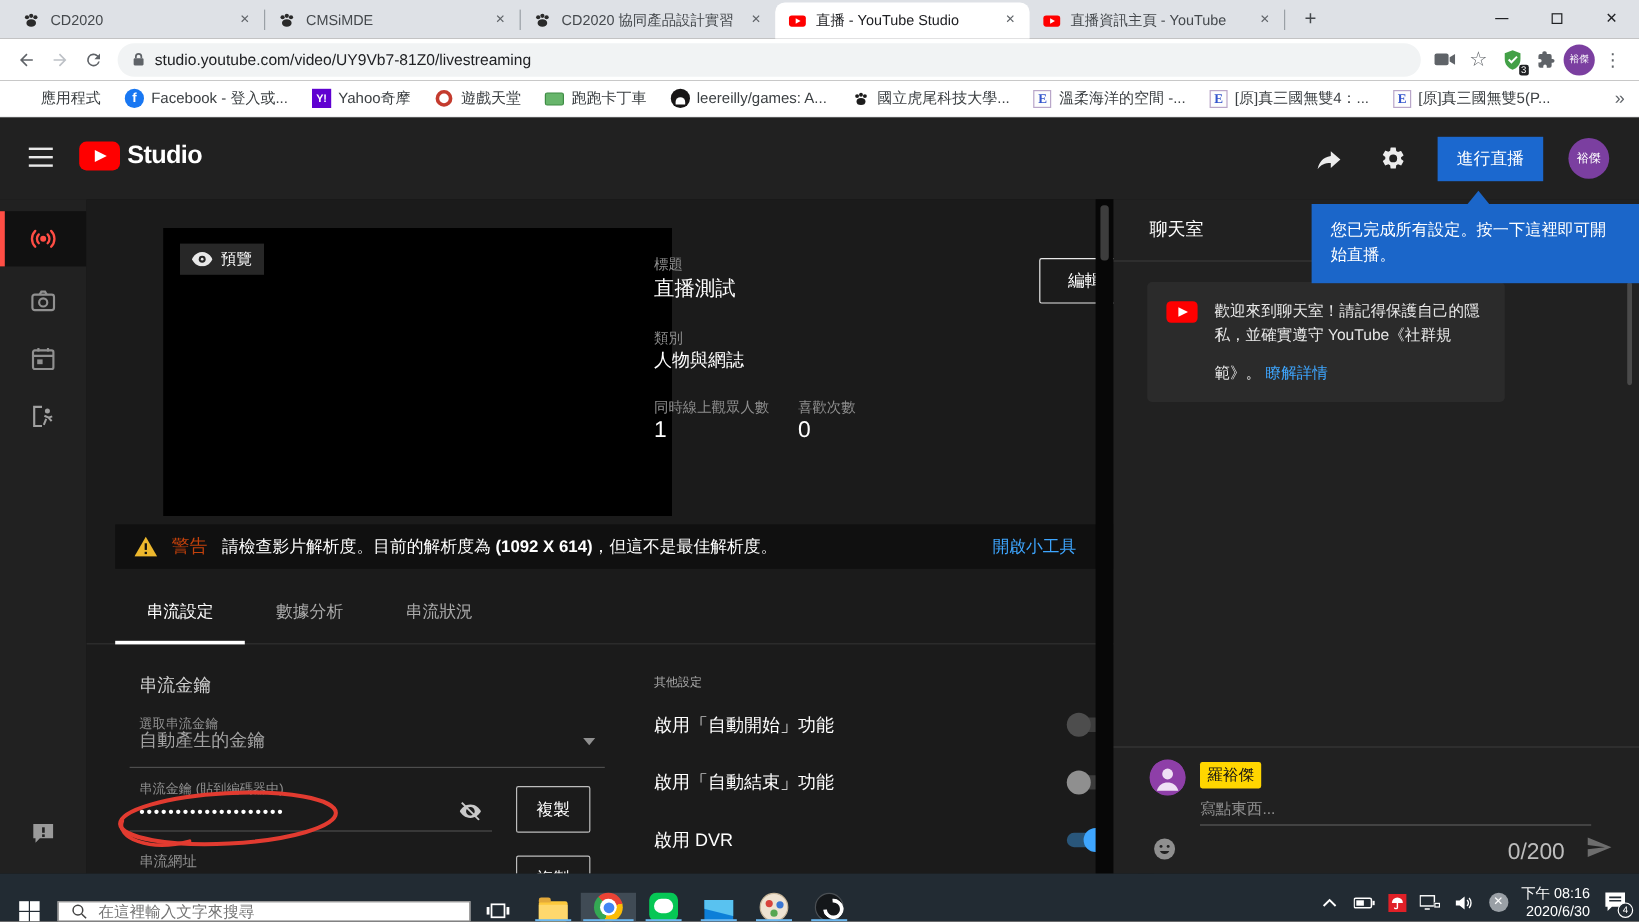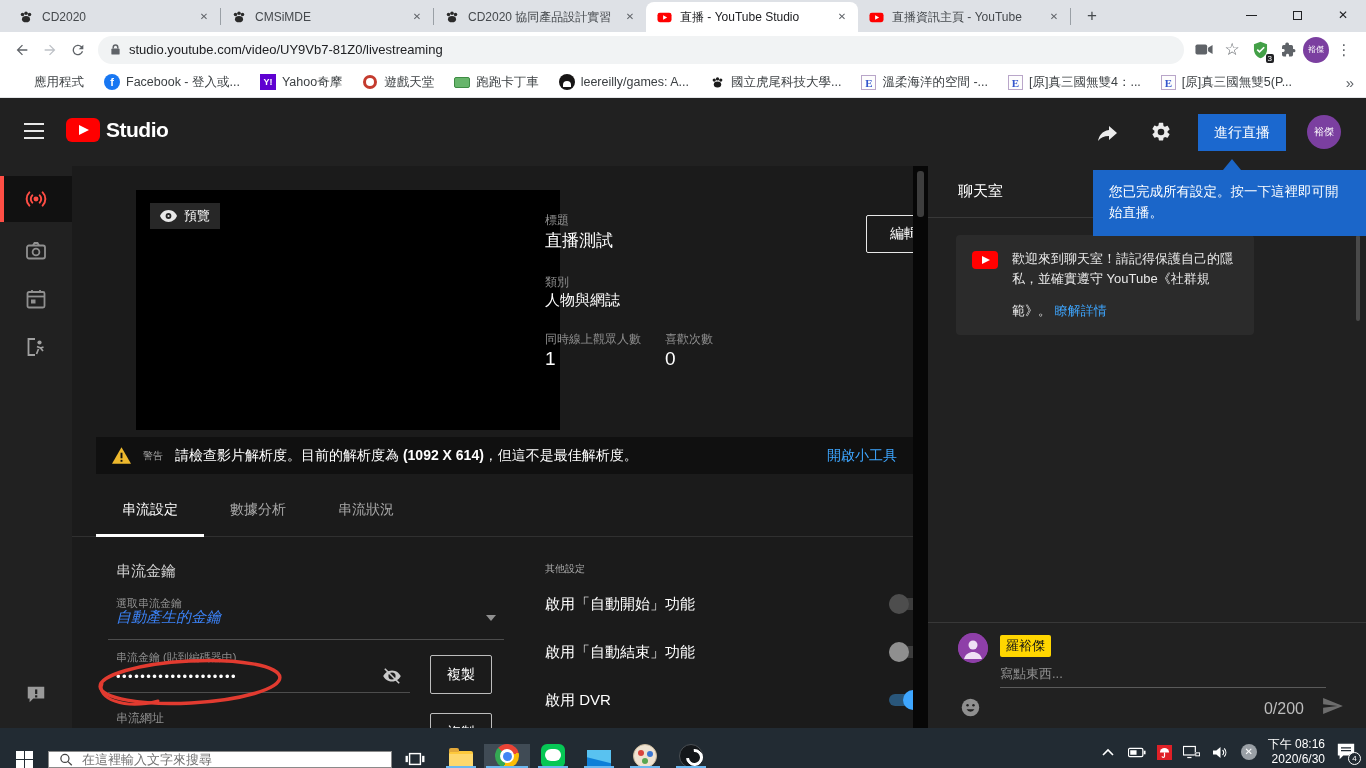--- a/index.html
+++ b/index.html
@@ -66,31 +66,31 @@
   .sb-item.active::before { content:""; position:absolute; left:0; top:0; bottom:0; width:4px; background:#ff4e45; }
 
   
   .smain { position:absolute; top:68px; left:72px; width:913px; bottom:0; background:#1b1b1b; overflow:hidden; }
   .preview { position:absolute; left:24px; top:24px; width:424px; height:240px; background:#000;margin-left:40px; }
   .pv-badge { position:absolute; left:14px; top:13px; background:#272727; display:flex; align-items:center; gap:7px; padding:4px 10px; color:#fff; font-size:13px; }
   .info-label { position:absolute; color:#8f8f8f; font-size:12px; }
   .info-value { position:absolute; color:#fff; }
   .editbtn { position:absolute; left:794px; top:49px; width:76px; height:38px; background:transparent; border:1px solid #e8e8e8; color:#fff; font-size:14px; display:grid; place-items:center; border-radius:2px; }
   .warnbar { position:absolute; left:24px; top:271px; width:869px; height:37px; background:#101010; display:flex; align-items:center; padding:0 16px; gap:12px; }
-  .warn-badge { color:#a3a3a3; font-size:10px; }
+  .warn-badge { color:#c2410c; font-size:15px; }
   .warn-text { color:#fff; font-size:14px; flex:1; }
   .warn-link { color:#3ea6ff; font-size:14px; margin-right:20px; }
   .warn-close { color:#fff; font-size:16px; width:20px; text-align:center; }
   .stabs { position:absolute; left:0; top:317px; width:893px; height:54px; border-bottom:1px solid #303030; display:flex; padding-left:24px; }
   .stab { position:relative; padding:0 26px; display:flex; align-items:center; color:#aaa; font-size:14px; }
   .stab.active { color:#fff; }
   .stab.active::after { content:""; position:absolute; left:0; right:0; bottom:-1px; height:3px; background:#fff; }
   .sec-title { position:absolute; color:#cfcfcf; font-size:15px; }
   .fld-label { position:absolute; color:#8f8f8f; font-size:11px; }
-  .sk-select { position:absolute; left:36px; top:442px; width:396px; border-bottom:1px solid #4d4d4d; padding:0 8px 12px; display:flex; align-items:center; justify-content:space-between; color:#3b82f6; font-size:15px;font-style:italic; }
+  .sk-select { position:absolute; left:36px; top:442px; width:396px; border-bottom:1px solid #4d4d4d; padding:0 8px 12px; display:flex; align-items:center; justify-content:space-between; color:#a3a3a3; font-size:15px; }
   .caret { width:0; height:0; border-left:5px solid transparent; border-right:5px solid transparent; border-top:6px solid #909090; }
   .sk-keyrow { position:absolute; left:36px; top:502px; width:302px; border-bottom:1px solid #4d4d4d; padding:0 8px 8px; display:flex; align-items:center; justify-content:space-between; }
   .sk-dots { color:#fff; font-size:13px; letter-spacing:1.5px; }
   .copybtn { position:absolute; left:358px; width:62px; height:39px; background:transparent; border:1px solid #bdbdbd; color:#fff; font-size:14px; display:grid; place-items:center; border-radius:2px; }
   .os-row { position:absolute; left:473px; width:378px; height:28px; display:flex; align-items:center; justify-content:space-between; color:#fff; font-size:15px; }
   .toggle { position:relative; width:34px; height:12px; border-radius:6px; background:#3c3c3c; }
   .toggle .knob { position:absolute; top:-4px; width:20px; height:20px; border-radius:50%; }
   .toggle.off1 .knob { left:0; background:#4d4d4d; }
   .toggle.off2 .knob { left:0; background:#8f8f8f; }
   .toggle.on { background:#29567a; }
@@ -111,21 +111,21 @@
   .learnmore { display:inline-block; margin-top:12px; color:#3ea6ff; font-size:13px; }
   .ytmini { width:26px; height:18px; background:#f00; border-radius:4px; position:relative; flex:none; margin-top:2px; }
   .ytmini::after { content:""; position:absolute; left:10px; top:5px; border-left:8px solid #fff; border-top:4px solid transparent; border-bottom:4px solid transparent; }
   .chat-scrollthumb { position:absolute; right:6px; top:69px; width:4px; height:86px; background:#4a4a4a; border-radius:2px; }
   .chat-input { position:absolute; left:0; right:0; top:456px; bottom:0; border-top:1px solid #383838; }
   .avatar-c { position:absolute; left:30px; top:10px; width:30px; height:30px; border-radius:50%; background:#8e3fa8; overflow:hidden; }
   .owner-badge { position:absolute; left:72px; top:12px; background:#ffd600; color:#141414; font-size:13px; padding:2px 6px; border-radius:2px; }
   .chat-ph { position:absolute; left:72px; top:42px; color:#8f8f8f; font-size:13px; }
   .chat-line { position:absolute; left:72px; right:40px; top:64px; border-bottom:1px solid #5a5a5a; }
   .emoji { position:absolute; left:32px; top:74px; }
-  .counter { position:absolute; right:62px; top:77px; color:#bdbdbd; font-size:16px; }
+  .counter { position:absolute; right:62px; top:77px; color:#bdbdbd; font-size:19px; }
   .send { position:absolute; right:22px; top:74px; }
 
   
   .tooltip { position:absolute; left:1093px; top:72px; width:273px; background:#1b66c9; color:#fff; font-size:13.5px; line-height:1.55; padding:12px 16px; z-index:20; }
   .tooltip::before { content:""; position:absolute; left:130px; top:-11px; border-left:9px solid transparent; border-right:9px solid transparent; border-bottom:11px solid #1b66c9; }
 
   
   .taskbar { position:absolute; left:0; right:0; bottom:0; height:40px; background:#222b33; display:flex; align-items:flex-end; }
   .startbtn { width:48px; display:grid; place-items:center; }
   .winlogo { display:grid; grid-template-columns:8px 8px; grid-template-rows:8px 8px; gap:1px; }

